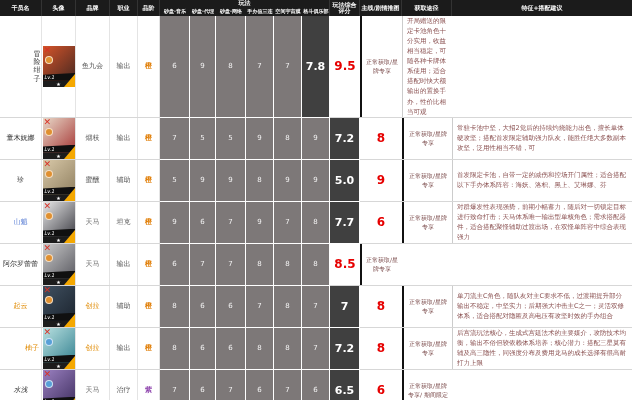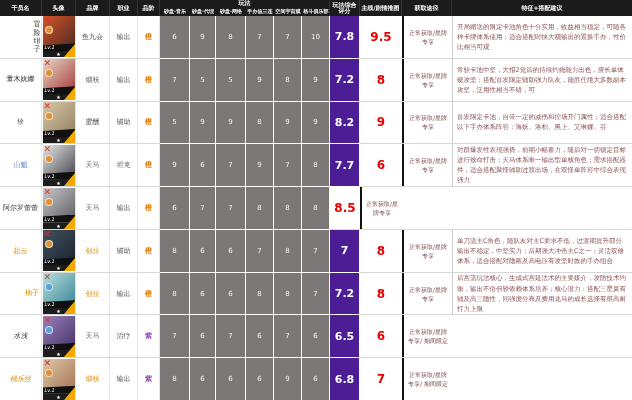--- a/index.html
+++ b/index.html
@@ -20,21 +20,21 @@
   .rows{display:flex;flex-direction:column;height:384px;}
   .row{flex:1;display:grid;grid-template-columns:42px 34px 34px 28px 22px 30px 26px 30px 28px 28px 28px 30px 42px 50px 180px;
        border-bottom:1px solid #d7d7d7;}
   .row:last-child{border-bottom:none;}
   .cell{display:flex;align-items:center;justify-content:center;text-align:center;overflow:hidden;}
   .name{font-size:7px;color:#333;border-right:1px solid #e4e4e4;padding:0 1px;line-height:1.2;cursor:pointer;}
   .brand{font-size:7px;color:#555;border-right:1px solid #e4e4e4;}
   .cls{font-size:7px;color:#555;border-right:1px solid #e4e4e4;}
   .rank{font-size:7px;font-weight:bold;border-right:1px solid #e4e4e4;}
   .g{background:#7d7878;color:rgba(255,255,255,.9);font-size:7px;border-right:1px solid #fff;border-bottom:1px solid #fff;margin-bottom:-1px;}
-  .overall{background:#4c1d95;color:#fff;font-size:11px;font-weight:bold;border-right:1px solid #fff;border-bottom:1px solid #fff;margin-bottom:-1px;}
+  .overall{background:#404040;color:#fff;font-size:11px;font-weight:bold;border-right:1px solid #fff;border-bottom:1px solid #fff;margin-bottom:-1px;}
   .mainline{color:#e60000;font-size:12px;font-weight:bold;}
   .acq{font-size:6px;color:#7a4a4a;border-left:2px solid #111;padding:0 2px;line-height:1.5;}
   .notes{font-size:6.5px;color:#8a5050;justify-content:flex-start;text-align:left;align-items:center;
          padding:0 4px;line-height:1.55;border-left:1px solid #ccc;}
 
   
   .avatar-cell{border-right:1px solid #e4e4e4;cursor:pointer;}
   .avatar{position:relative;width:32px;height:41px;overflow:hidden;}
   .xmark{position:absolute;top:0px;left:1px;color:#d93025;font-size:9px;font-weight:bold;line-height:1;z-index:3;}
   .badge{position:absolute;top:10px;left:2px;width:6px;height:6px;border-radius:50%;z-index:3;border:1px solid rgba(255,255,255,.7);}
@@ -87,21 +87,20 @@
       </div>
     </div>
     <div class="cell brand" style="color: rgb(85, 85, 85);">鱼九会</div>
     <div class="cell cls">输出</div>
     <div class="cell rank" style="color: rgb(224, 123, 0);">橙</div>
     <div class="cell g">6</div>
     <div class="cell g">9</div>
     <div class="cell g">8</div>
     <div class="cell g">7</div>
     <div class="cell g">7</div>
-    <div class="cell g">10</div>
     <div class="cell overall">7.8</div>
     <div class="cell mainline">9.5</div>
     <div class="cell acq">正常获取/星牌专享</div>
     <div class="cell notes">开局赠送的限定卡池角色十分实用，收益相当稳定，可随各种卡牌体系使用；适合搭配时快大额输出的置换手办，性价比相当可观</div>
   </div>
 
   <div class="row">
     <div class="cell name" style="color: rgb(51, 51, 51);">童木妩娜</div>
     <div class="cell avatar-cell">
       <div class="avatar" style="background: linear-gradient(135deg, rgb(232, 216, 200) 0%, rgb(160, 40, 40) 100%);">
@@ -140,21 +139,21 @@
     </div>
     <div class="cell brand" style="color: rgb(85, 85, 85); text-align: center;">蜜醺</div>
     <div class="cell cls">辅助</div>
     <div class="cell rank" style="color: rgb(224, 123, 0);">橙</div>
     <div class="cell g">5</div>
     <div class="cell g">9</div>
     <div class="cell g">9</div>
     <div class="cell g">8</div>
     <div class="cell g">9</div>
     <div class="cell g">9</div>
-    <div class="cell overall">8.2</div>
+    <div class="cell overall">5.0</div>
     <div class="cell mainline">9</div>
     <div class="cell acq">正常获取/星牌专享</div>
     <div class="cell notes">首发限定卡池，自带一定的减伤和控场开门属性；适合搭配以下手办体系阵容：海妖、洛枳、黑上、艾琳娜、芬</div>
   </div>
 
   <div class="row">
     <div class="cell name" style="color: rgb(91, 127, 212);">山魈</div>
     <div class="cell avatar-cell">
       <div class="avatar" style="background: linear-gradient(135deg, rgb(232, 232, 232) 0%, rgb(48, 48, 56) 100%);">
         <span class="xmark">✕</span>

